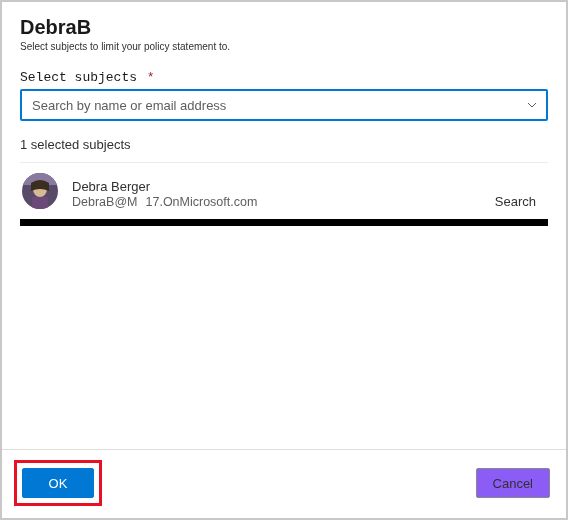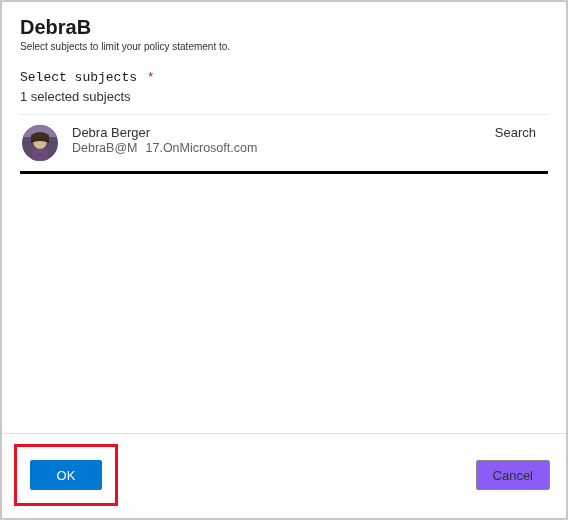--- a/index.html
+++ b/index.html
@@ -77,23 +77,23 @@
     .selected-count {
       font-size: 13px;
       color: #323130;
       margin-bottom: 10px;
     }
     .list {
       border-top: 1px solid #edebe9;
     }
     .list-item {
       display: flex;
-      align-items: flex-start;
+      align-items: flex-end;
       padding: 10px 6px 10px 2px;
-      border-bottom: 3px solid #000000;
+      border-bottom: 7px solid #000000;
     }
     .avatar {
       width: 36px;
       height: 36px;
       border-radius: 50%;
       margin-right: 14px;
       flex-shrink: 0;
       overflow: hidden;
     }
     .item-text {
@@ -120,21 +120,21 @@
     }
     .footer {
       border-top: 1px solid #e1dfdd;
       padding: 10px 16px 12px 12px;
       display: flex;
       align-items: center;
       justify-content: space-between;
     }
     .highlight-box {
       border: 3px solid #e81123;
-      padding: 13px;
+      padding: 5px;
       display: inline-block;
     }
     .btn {
       font-family: inherit;
       font-size: 13px;
       height: 30px;
       min-width: 72px;
       padding: 0 16px;
       border-radius: 2px;
       cursor: pointer;
@@ -155,20 +155,28 @@
 
 <div class="content">
   <h1 class="page-title">DebraB</h1>
   <div class="page-subtitle">Select subjects to limit your policy statement to.</div>
 
   <div class="field-label">
     <span>Select subjects</span>
     <span class="required">*</span>
   </div>
 
+  <div class="search-box">
+    <input class="search-input" type="text" placeholder="Search by name or email address" style="">
+    <span class="chevron">
+      <svg width="12" height="12" viewBox="0 0 12 12">
+          <path d="M2 4 L6 8 L10 4" stroke="#605e5c" stroke-width="1" fill="none"></path>
+        </svg>
+    </span>
+  </div>
 
   <div class="selected-count">1 selected subjects</div>
 
   <div class="list">
     <div class="list-item">
       <div class="avatar">
         <svg width="36" height="36" viewBox="0 0 36 36">
           <rect width="36" height="36" fill="#5a4a6a"></rect>
           <rect x="0" y="0" width="36" height="12" fill="#8b7aa0"></rect>
           <ellipse cx="18" cy="16" rx="7" ry="8" fill="#d9b896"></ellipse>

